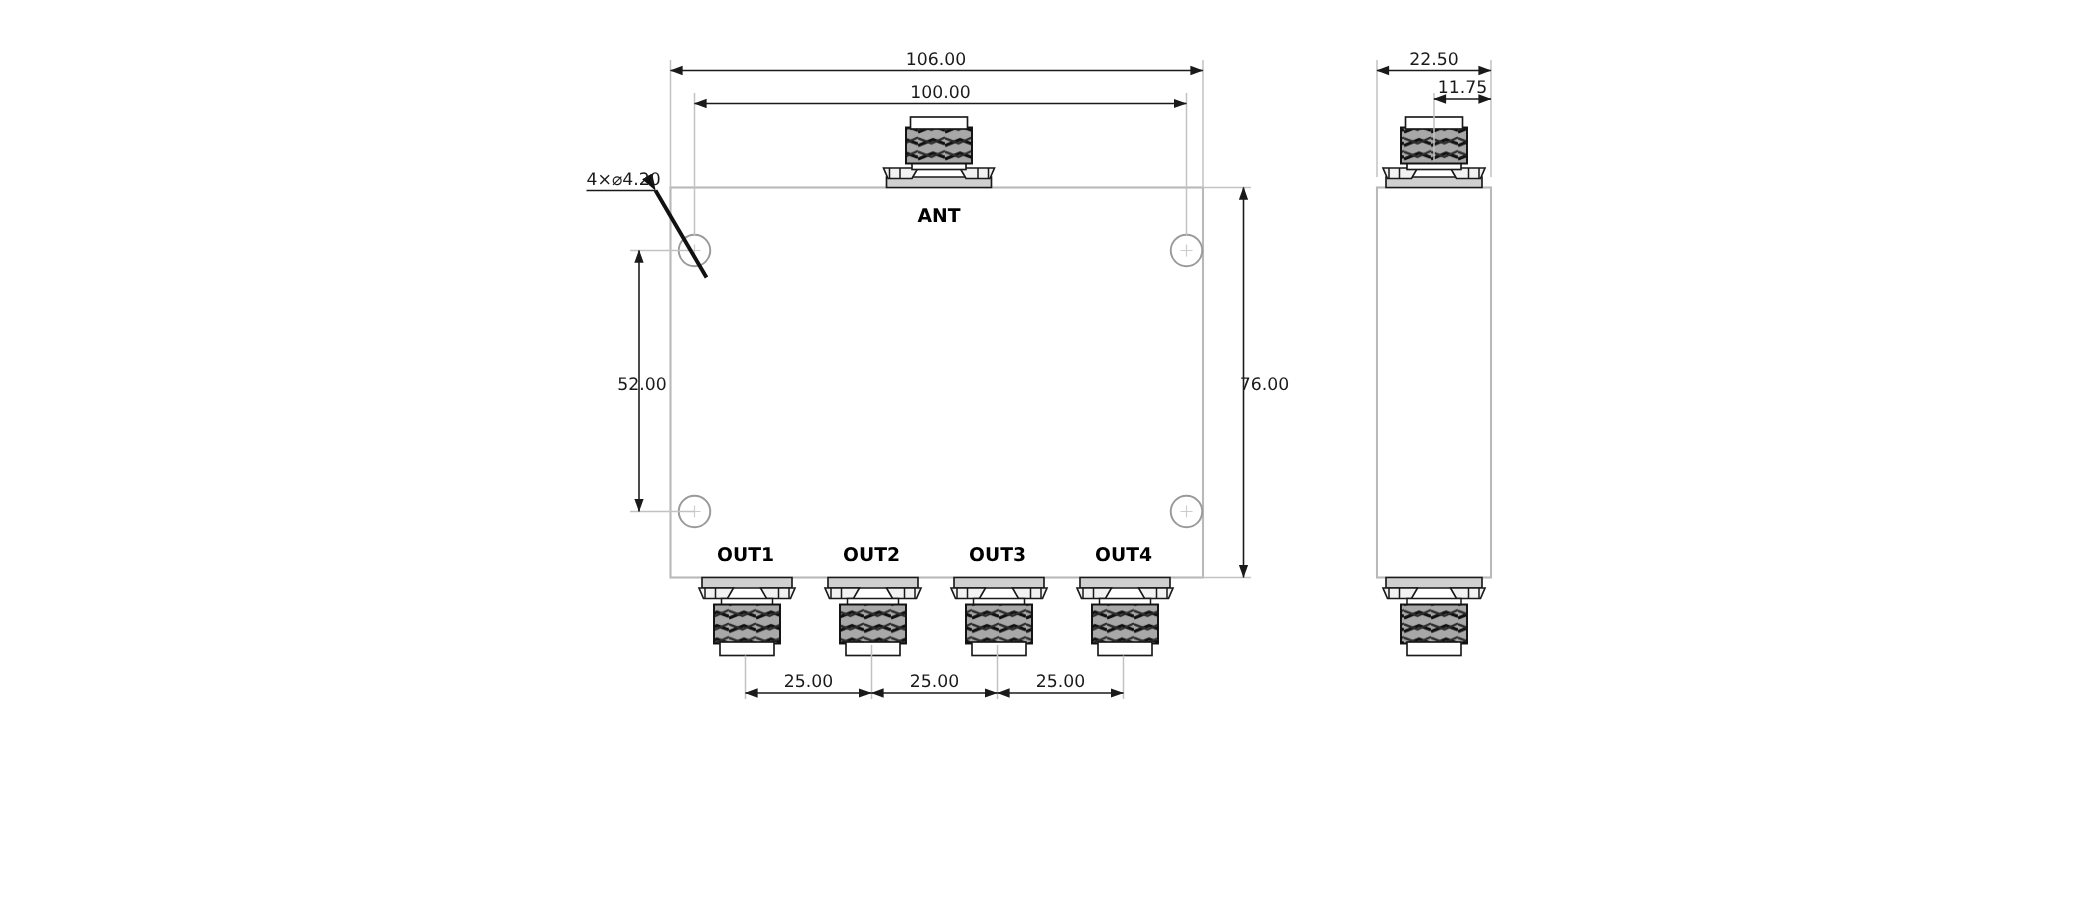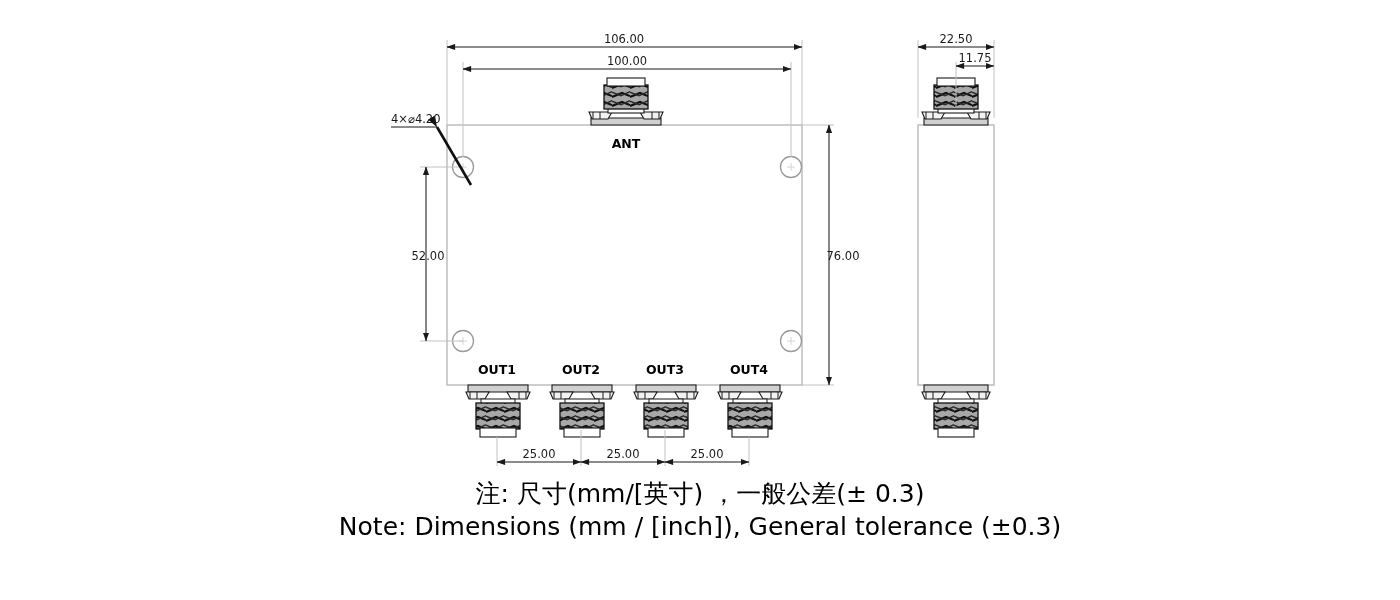--- a/index.html
+++ b/index.html
@@ -196,18 +196,14 @@
       <path d="M956,107 V62" stroke="#c2c2c2" stroke-width="1"></path>
 
       <line x1="918" y1="47" x2="994" y2="47" stroke="#1a1a1a" stroke-width="1.05" marker-start="url(#arrOut)" marker-end="url(#arrIn)"></line>
       <text x="956" y="43" font-size="11.5" fill="#1a1a1a" text-anchor="middle" font-family="DejaVu Sans, Liberation Sans, sans-serif">22.50</text>
 
       <line x1="956" y1="66" x2="994" y2="66" stroke="#1a1a1a" stroke-width="1.05" marker-start="url(#arrOut)" marker-end="url(#arrIn)"></line>
       <text x="975" y="62" font-size="11.5" fill="#1a1a1a" text-anchor="middle" font-family="DejaVu Sans, Liberation Sans, sans-serif">11.75</text>
     </g>
   </svg>
 
-  <div class="note-block">
-    <span class="note-line note-cn">注: 尺寸(mm/[英寸) ，一般公差(± 0.3)</span>
-    <span class="note-line note-en">Note: Dimensions (mm / [inch]), General tolerance (±0.3)</span>
-  </div>
 
 </div>
 
 </body></html>

